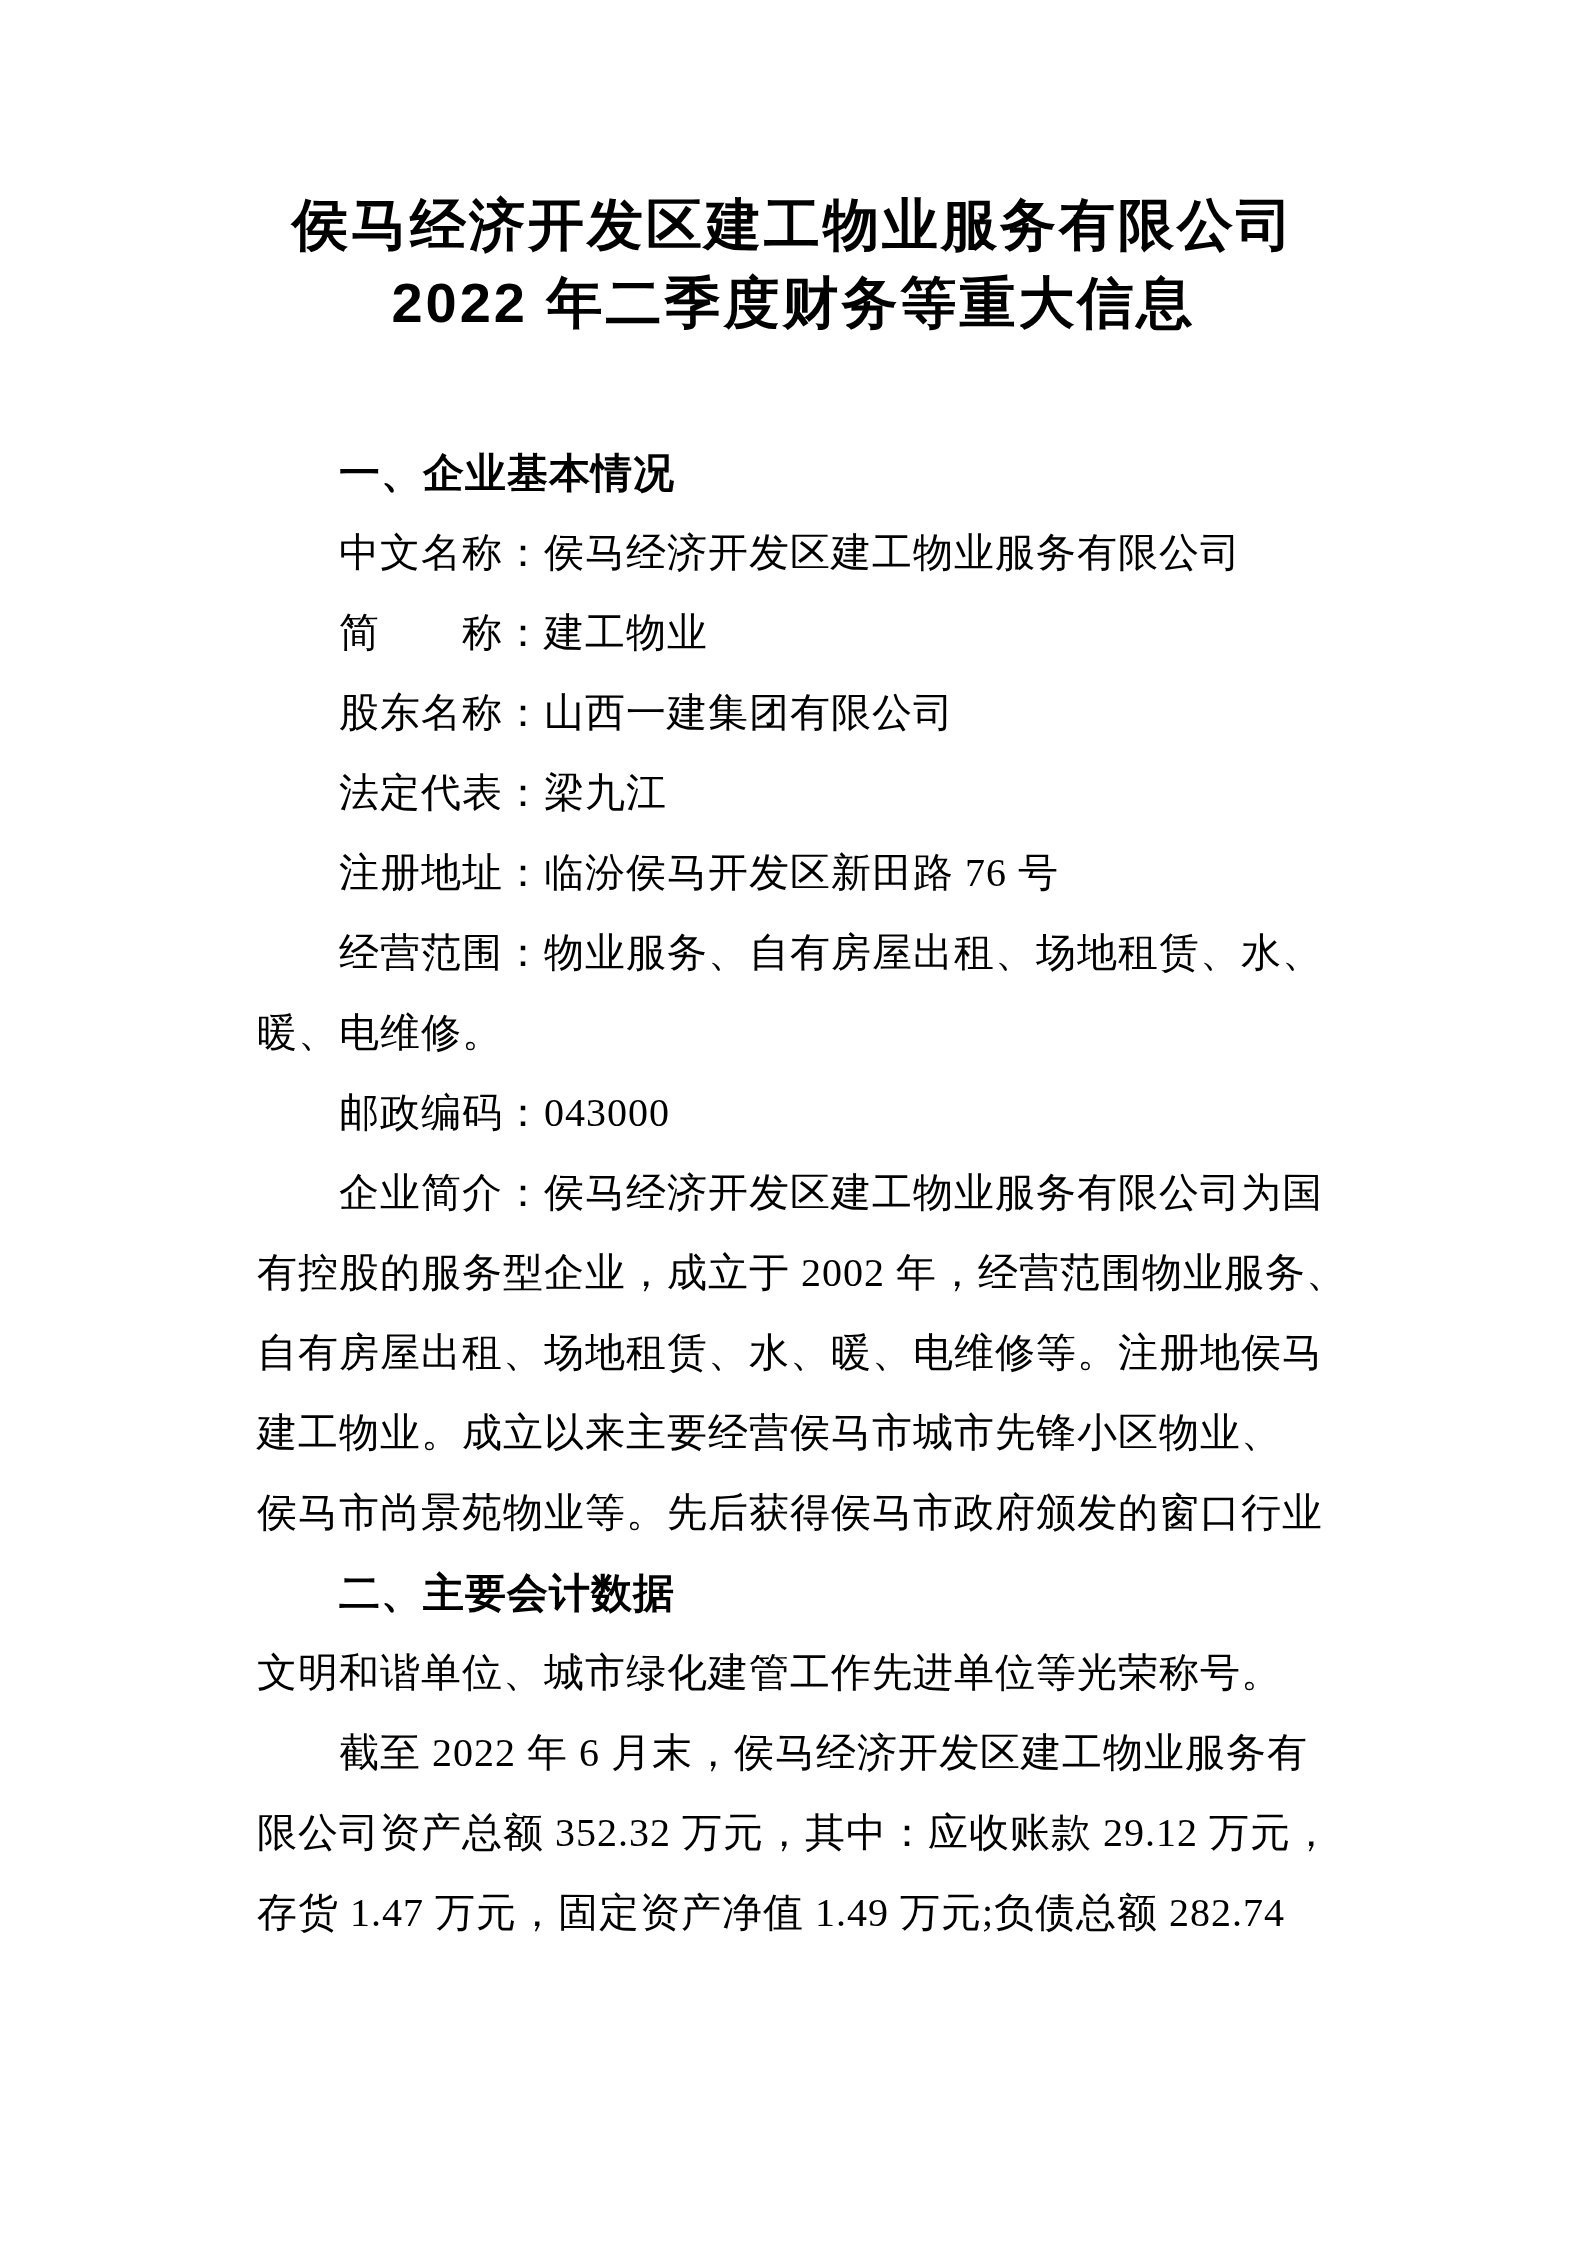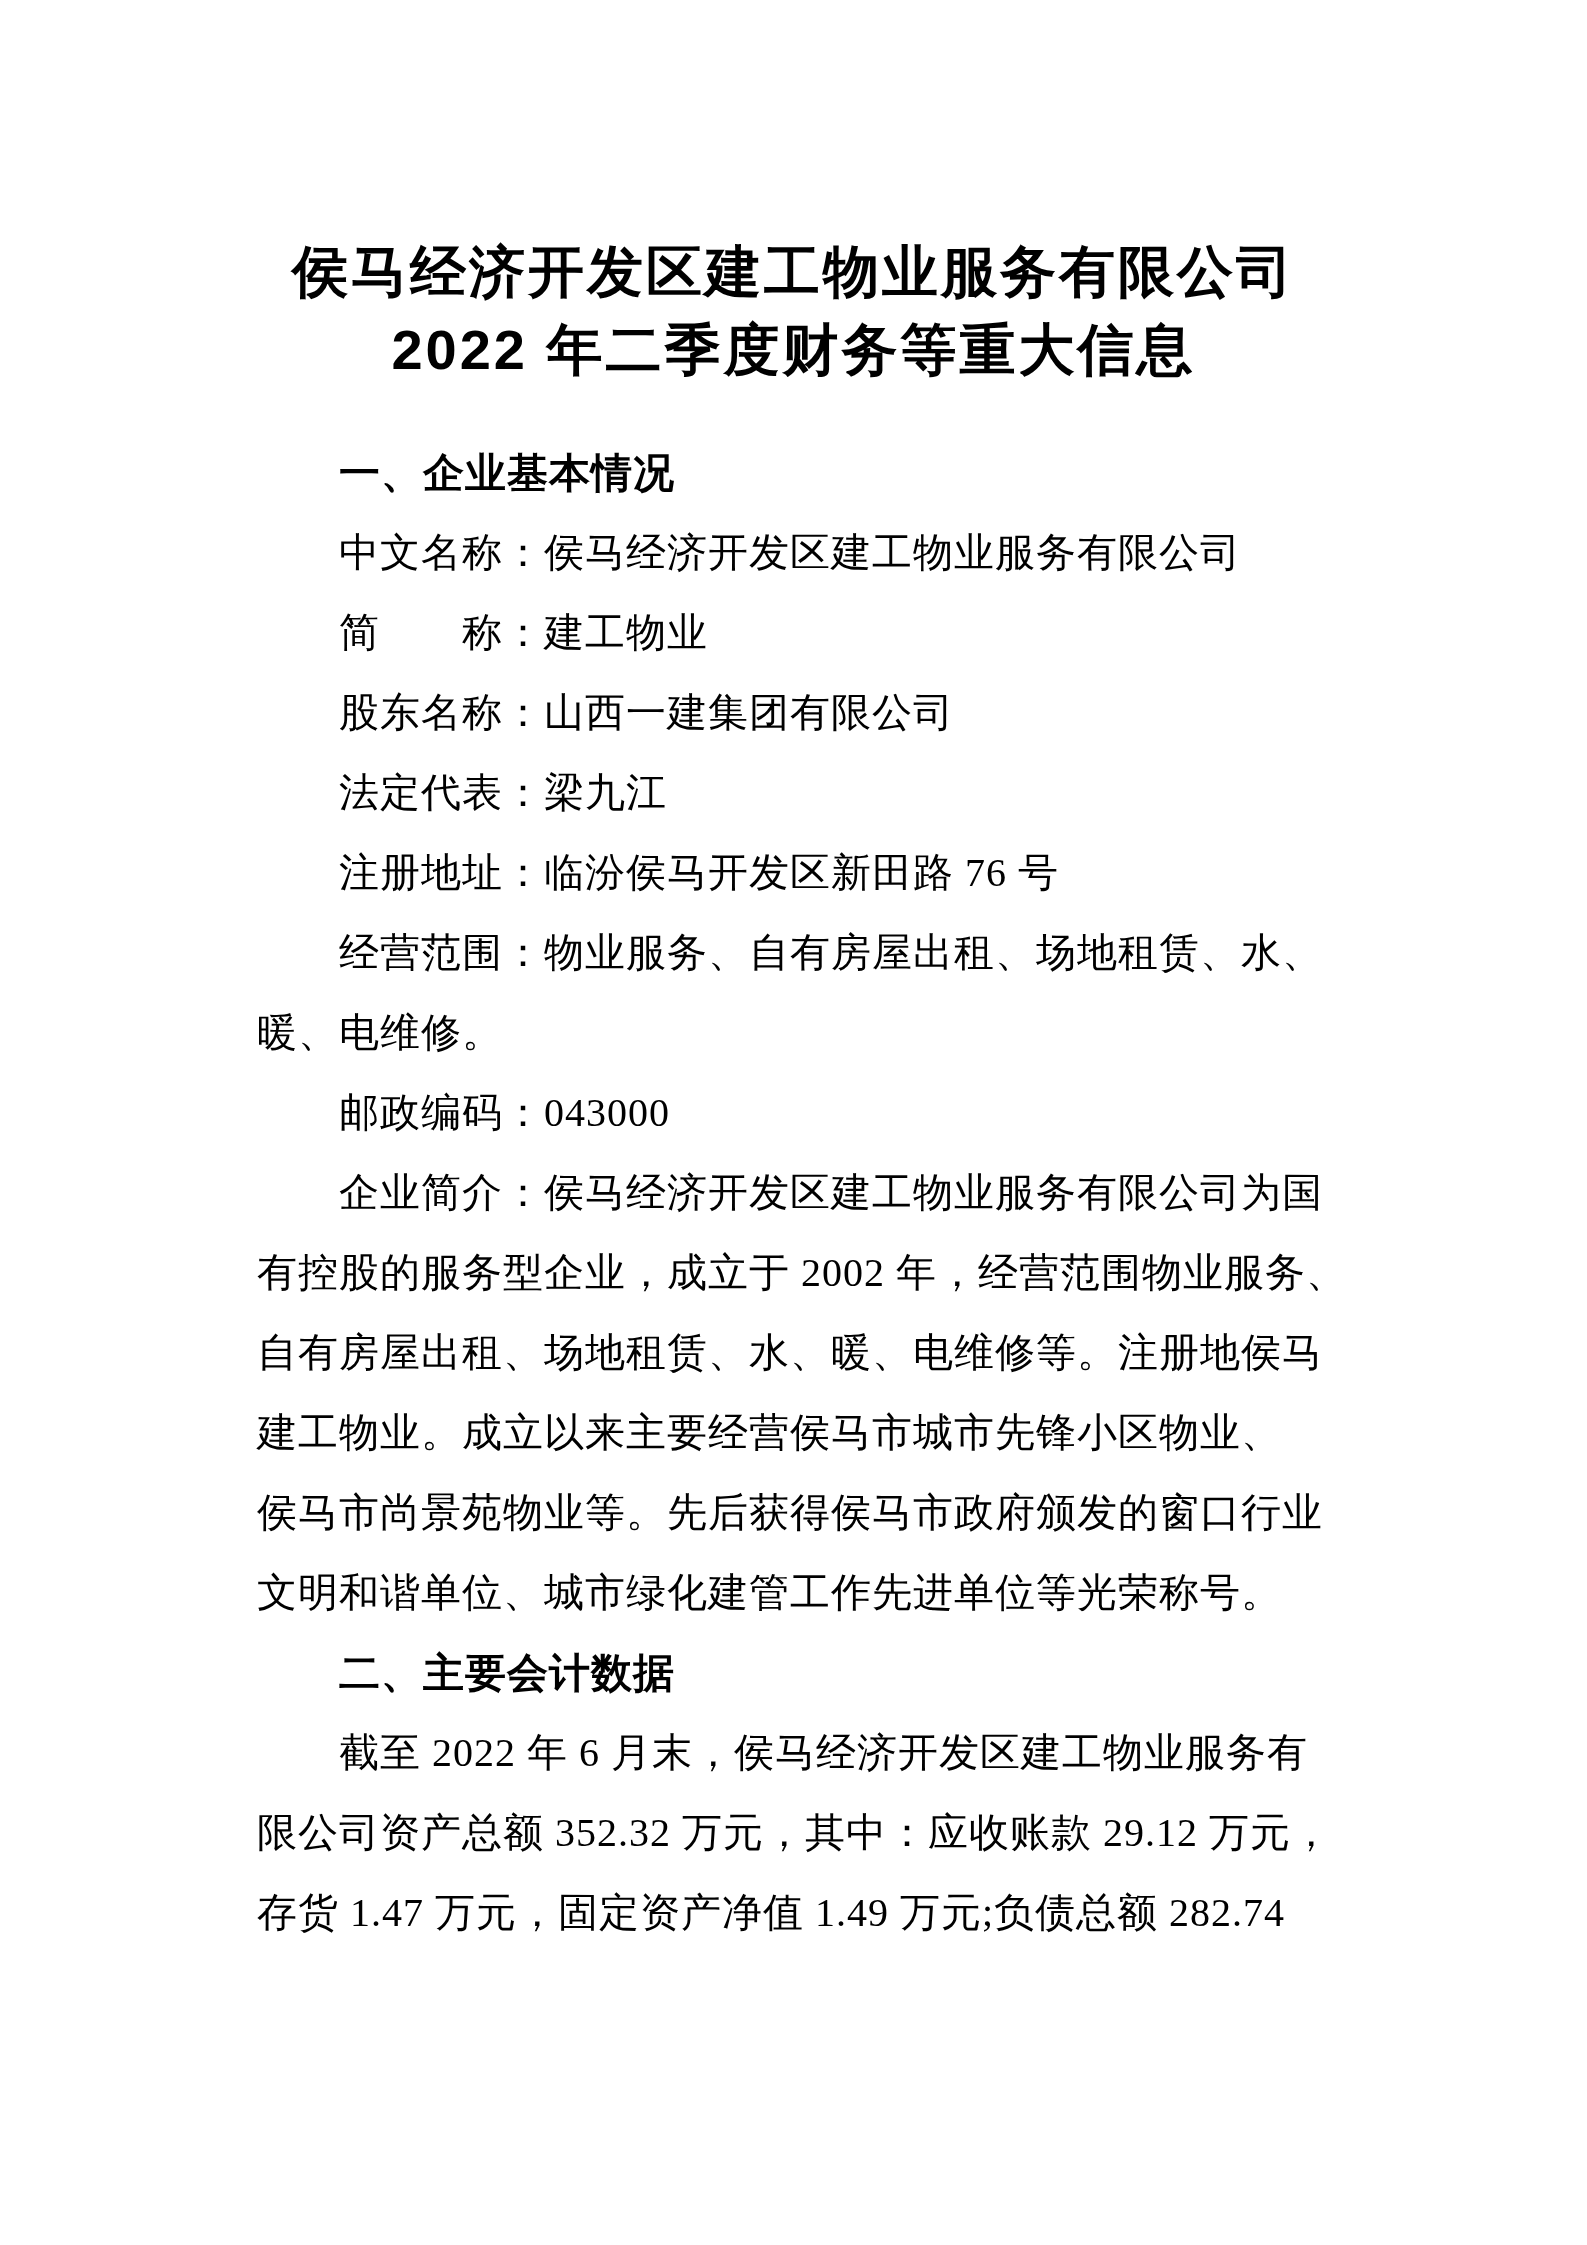--- a/index.html
+++ b/index.html
@@ -19,21 +19,20 @@
     position: absolute;
     top: 186px;
     left: 90px;
     right: 90px;
     text-align: center;
     font-family: "Liberation Sans", "DejaVu Sans", sans-serif;
     font-weight: 700;
     font-size: 56px;
     line-height: 78px;
     letter-spacing: 3px;
-    margin-top: 47px;
   }
   .doc-body {
     position: absolute;
     top: 433px;
     left: 243px;
     width: 1130px;
     font-family: "Liberation Serif", "DejaVu Serif", serif;
     font-weight: 400;
     font-size: 40px;
   }
@@ -69,19 +68,19 @@
       <div class="line text indent">法定代表：梁九江</div>
       <div class="line text indent">注册地址：临汾侯马开发区新田路 76 号</div>
       <div class="line text indent">经营范围：物业服务、自有房屋出租、场地租赁、水、</div>
       <div class="line text">暖、电维修。</div>
       <div class="line text indent">邮政编码：043000</div>
       <div class="line text indent">企业简介：侯马经济开发区建工物业服务有限公司为国</div>
       <div class="line text">有控股的服务型企业，成立于 2002 年，经营范围物业服务、</div>
       <div class="line text">自有房屋出租、场地租赁、水、暖、电维修等。注册地侯马</div>
       <div class="line text">建工物业。成立以来主要经营侯马市城市先锋小区物业、</div>
       <div class="line text">侯马市尚景苑物业等。先后获得侯马市政府颁发的窗口行业</div>
+      <div class="line heading indent">二、主要会计数据</div>
       <div class="line text">文明和谐单位、城市绿化建管工作先进单位等光荣称号。</div>
-      <div class="line heading indent">二、主要会计数据</div>
       <div class="line text indent">截至 2022 年 6 月末，侯马经济开发区建工物业服务有</div>
       <div class="line text">限公司资产总额 352.32 万元，其中：应收账款 29.12 万元，</div>
       <div class="line text">存货 1.47 万元，固定资产净值 1.49 万元;负债总额 282.74</div>
     </main>
 </div>
 
 </body></html>

